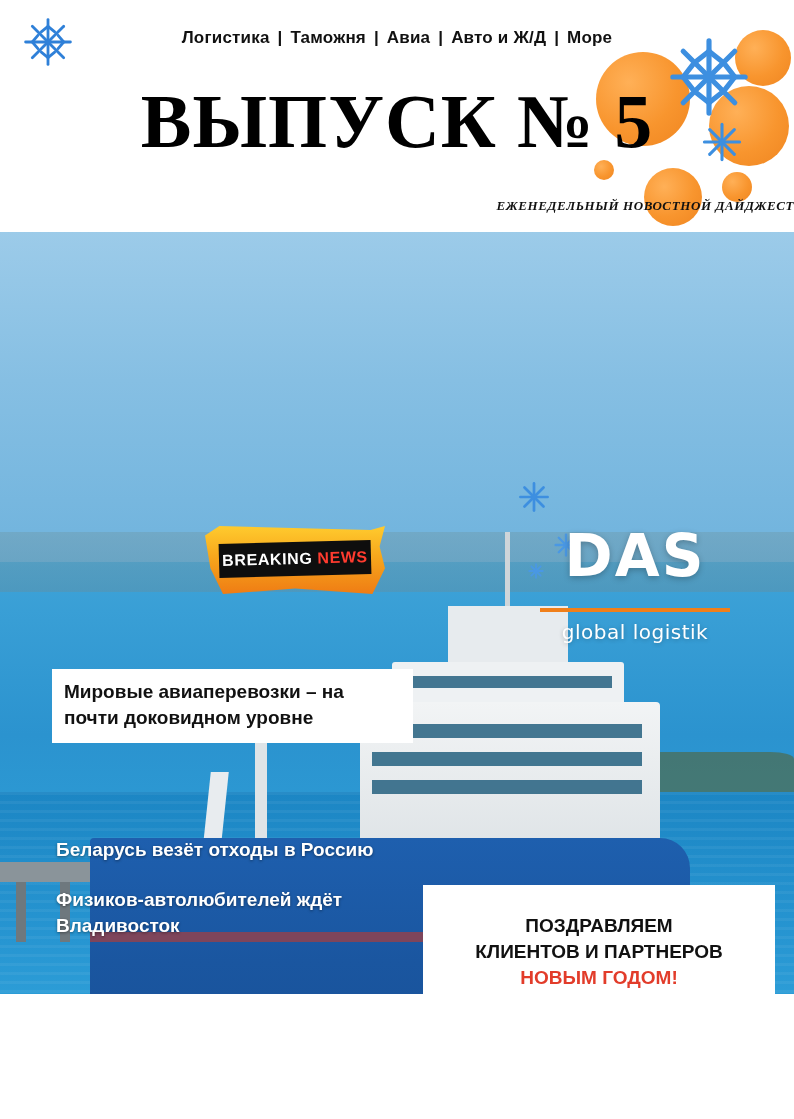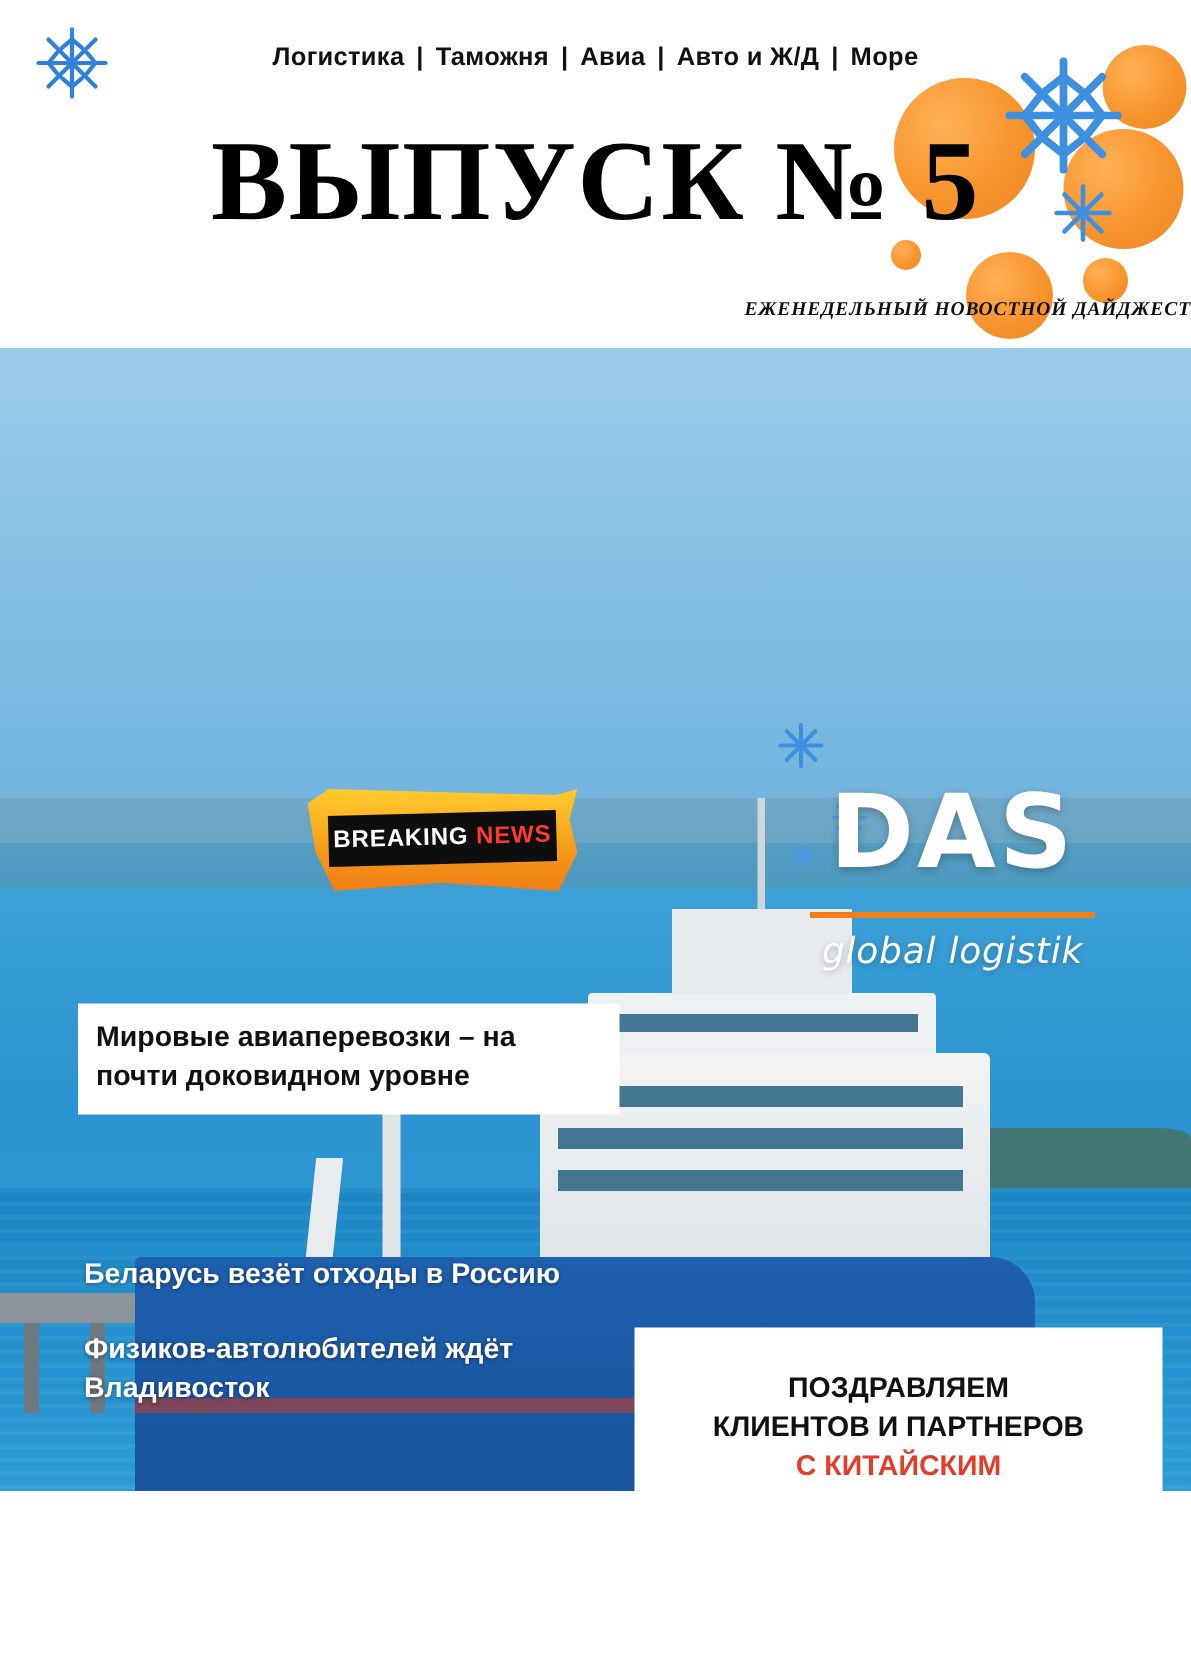--- a/index.html
+++ b/index.html
@@ -187,36 +187,35 @@
   
   .das-logo {
     position: absolute;
     left: 505px; top: 278px;
     width: 260px;
     text-align: center;
     color: #ffffff;
   }
   .das-word {
     font-family: "DejaVu Sans", sans-serif;
-    font-size: 68px;
+    font-size: 58px;
     font-weight: bold;
     letter-spacing: 2px;
     line-height: 92px;
     text-shadow: 0 2px 6px rgba(0,0,0,.25);
   }
   .das-rule {
     width: 190px; height: 4px; background: #f07f1a;
     margin: 6px auto 8px auto;
   }
   .das-sub {
     font-family: "DejaVu Sans", sans-serif;
-    font-size: 24px;
+    font-size: 20px;
     letter-spacing: .5px;
     text-shadow: 0 1px 4px rgba(0,0,0,.25);
-    font-style: italic;
   }
   .snow-das-1 { position:absolute; left:517px; top:248px; width:34px; height:34px; color:#3d8fe0;}
   .snow-das-2 { position:absolute; left:553px; top:300px; width:26px; height:26px; color:#4a98e4;}
   .snow-das-3 { position:absolute; left:527px; top:330px; width:18px; height:18px; color:#4a98e4;}
 
   
   .breaking {
     position: absolute;
     left: 205px; top: 288px;
     width: 180px; height: 80px;
@@ -450,20 +449,19 @@
 
     <div class="stories">
       <div class="story">Беларусь везёт отходы в Россию</div>
       <div class="story">Физиков-автолюбителей ждёт Владивосток</div>
 
     </div>
 
     <div class="congrats">
       <div>ПОЗДРАВЛЯЕМ</div>
       <div>КЛИЕНТОВ И ПАРТНЕРОВ</div>
-      <div class="red">С КИТАЙСКИМ</div>
       <div class="red">НОВЫМ ГОДОМ!</div>
     </div>
 
   </div>
 
 
 </div>
 
 </body></html>

